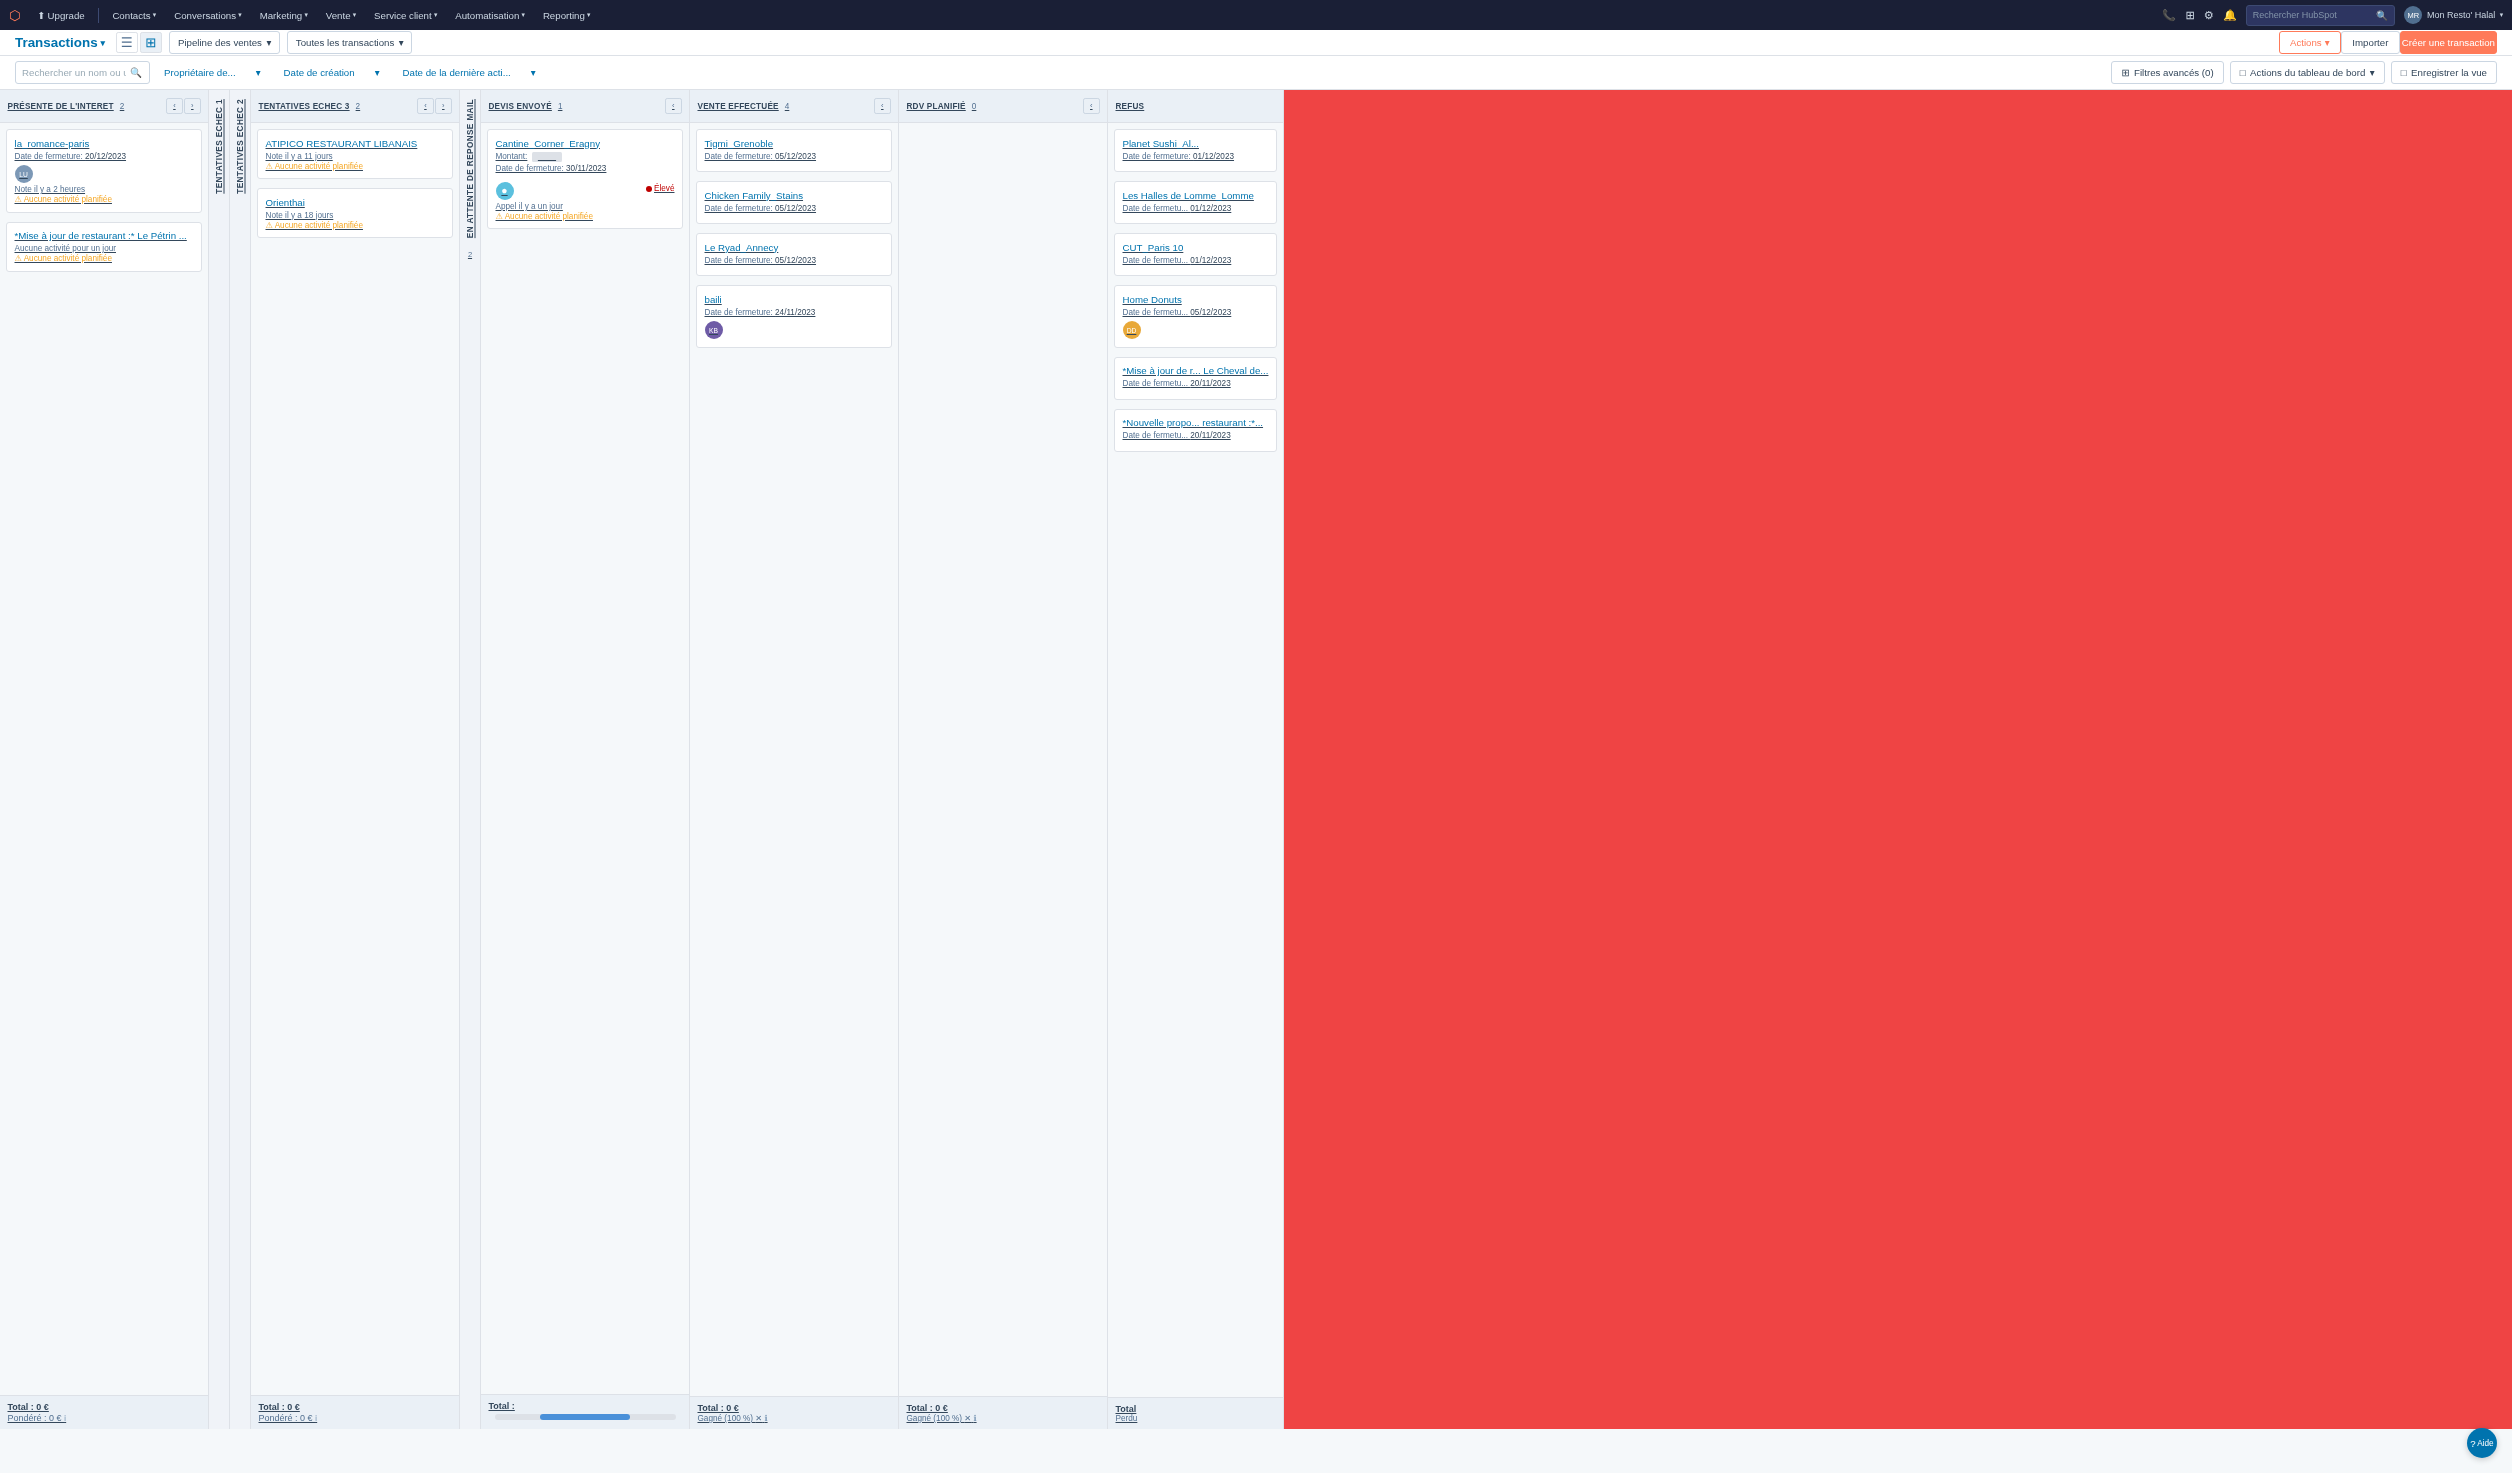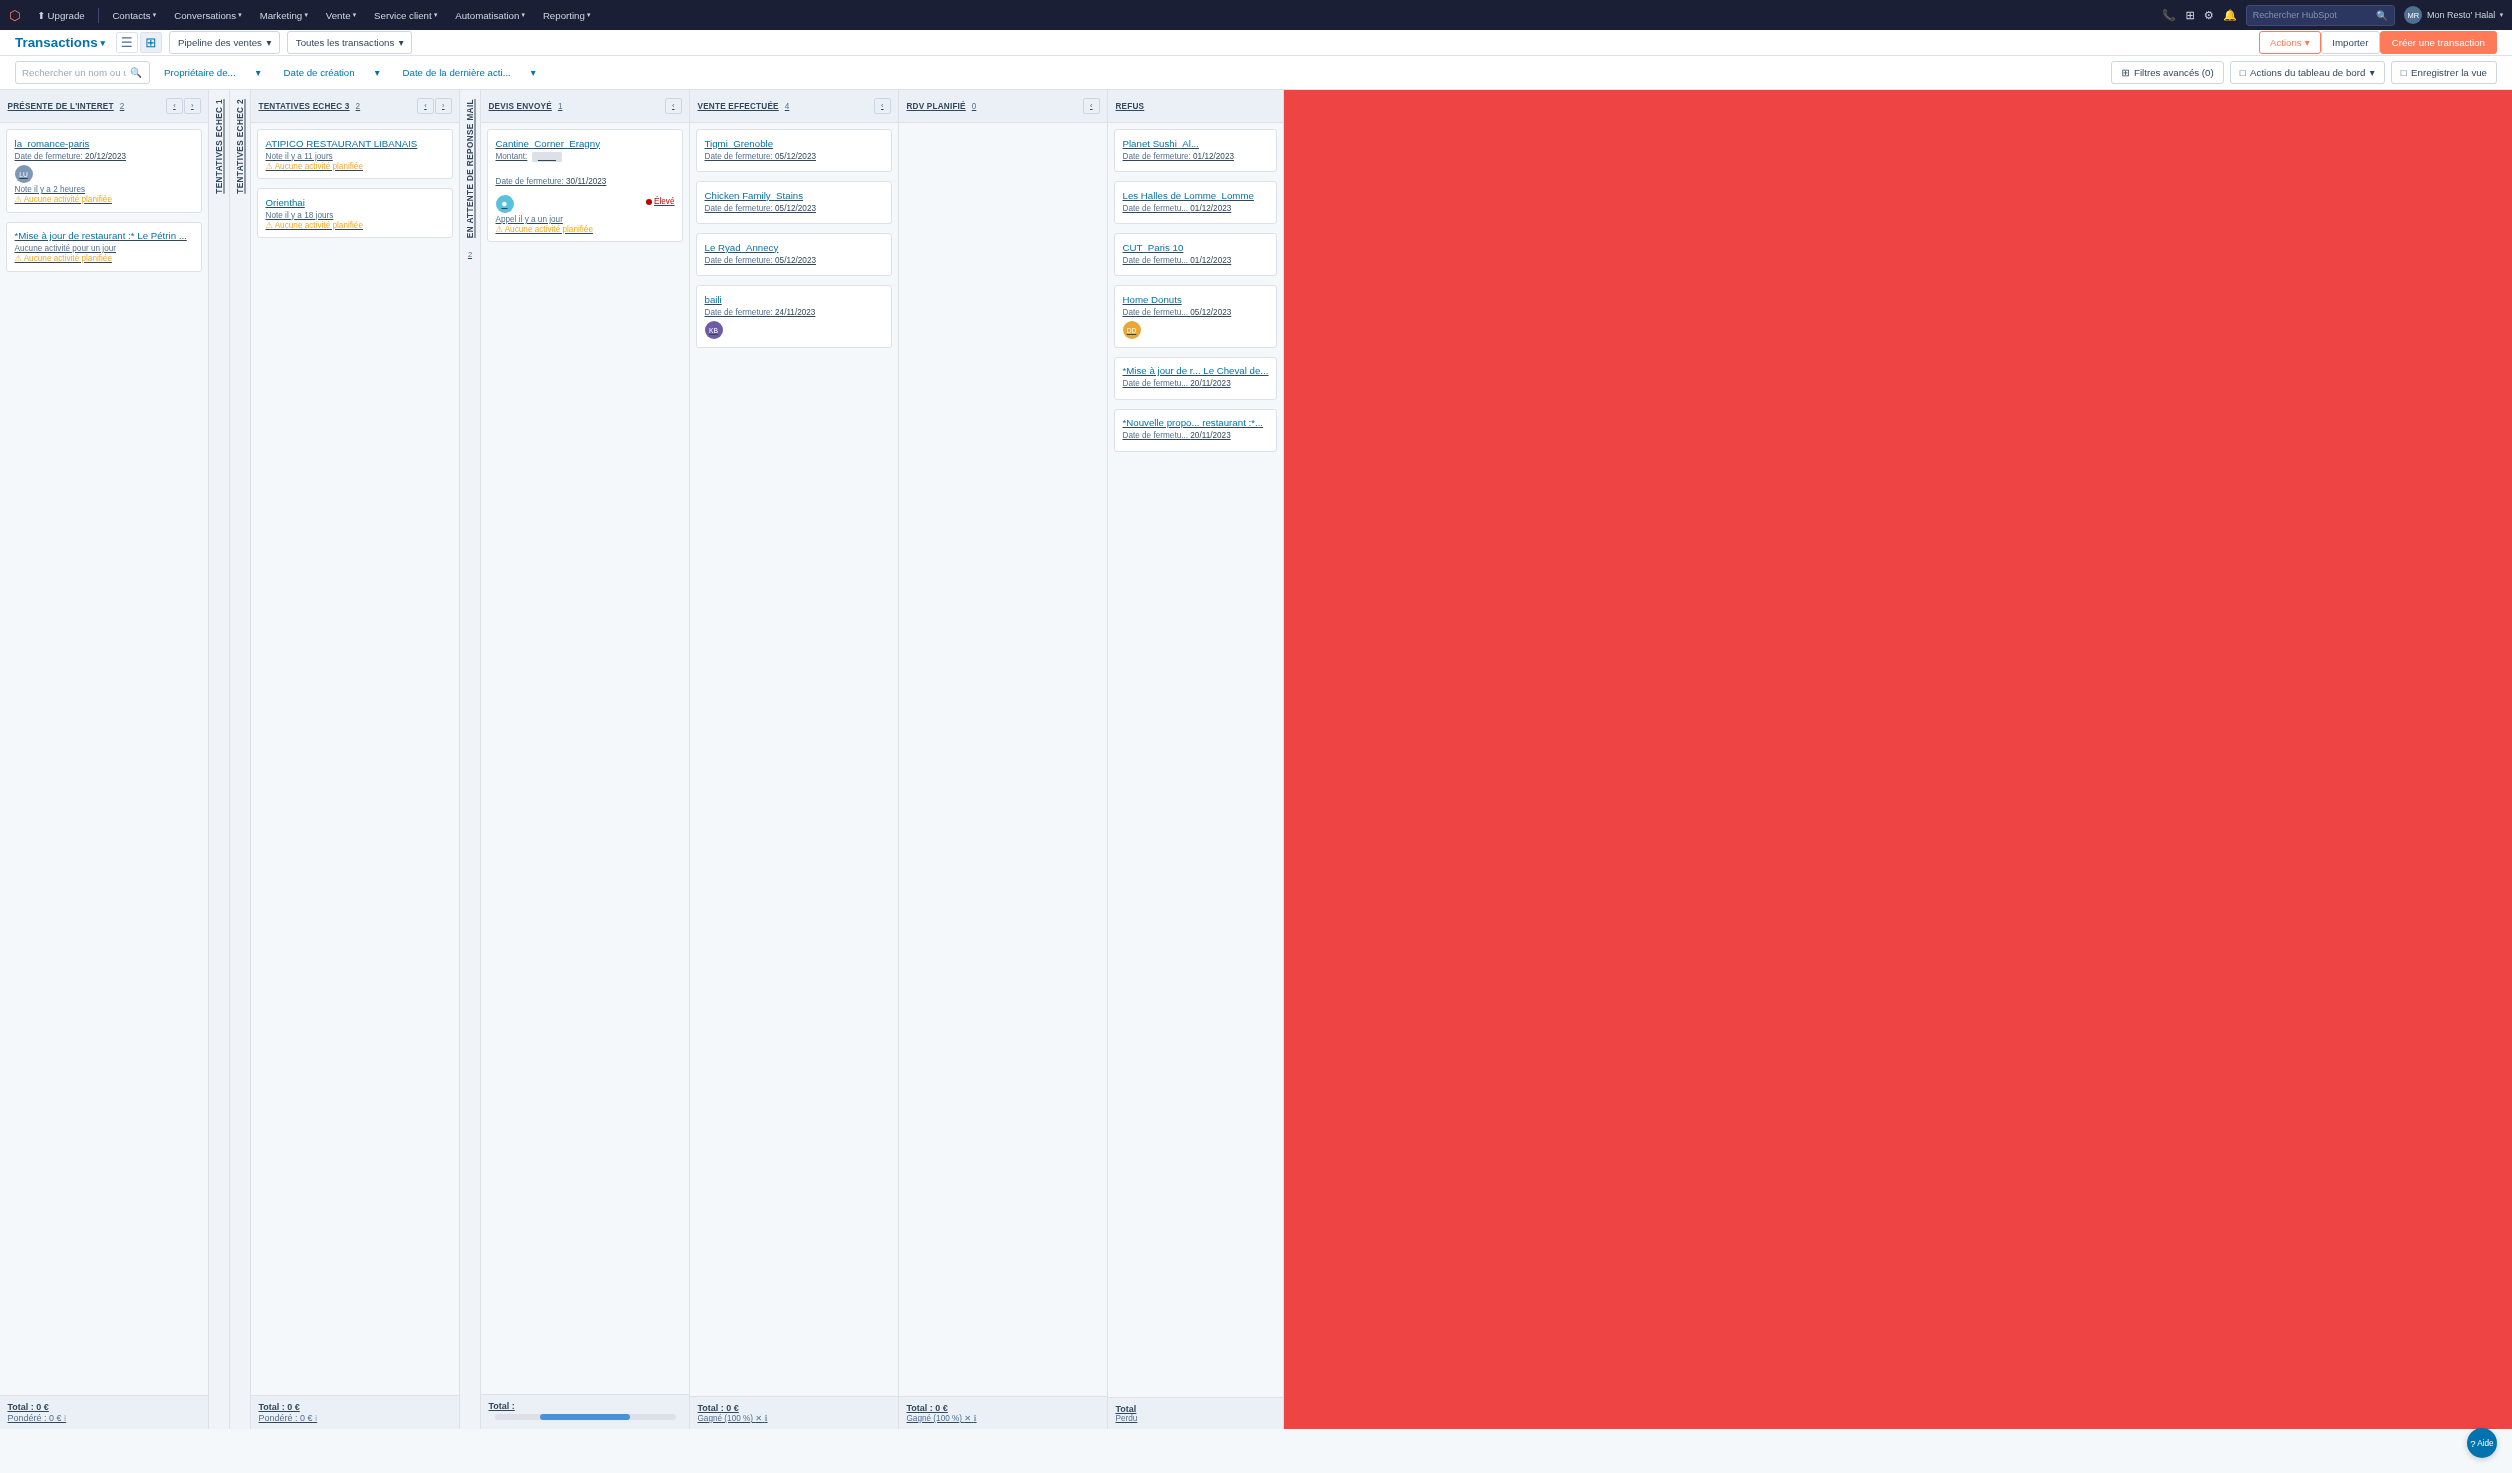--- a/index.html
+++ b/index.html
@@ -21,21 +21,21 @@
     
     .toolbar { background: #fff; border-bottom: 0.7px solid #dde1e7; display: flex; align-items: center; padding: 0 15px; height: 26px; gap: 7.5px; }
     .page-title { color: #0073ae; font-size: 13.4px; font-weight: 600; display: flex; align-items: center; gap: 3px; cursor: pointer; }
     .view-toggle { display: flex; gap: 1.5px; margin-left: 3px; }
     .view-btn { width: 22.4px; height: 21px; border: 0.7px solid #dde1e7; background: #fff; cursor: pointer; display: flex; align-items: center; justify-content: center; color: #516f90; border-radius: 2.2px; }
     .view-btn.active { background: #eaf0f6; color: #0073ae; }
     .dropdown-btn { border: 0.7px solid #cbd6e2; background: #fff; border-radius: 3px; padding: 0 7.5px; height: 22.4px; cursor: pointer; display: flex; align-items: center; gap: 4.5px; font-size: 9.7px; color: #33475b; }
     .toolbar-right { margin-left: auto; display: flex; align-items: center; }
     .btn-outline { border: 0.7px solid #cbd6e2; background: #fff; border-radius: 3px; padding: 0 10.4px; height: 22.4px; cursor: pointer; font-size: 9.7px; color: #33475b; display: flex; align-items: center; gap: 3px; }
     .btn-actions { border: 0.7px solid #ff7a59; background: #fff; border-radius: 3px; padding: 0 10.4px; height: 22.4px; cursor: pointer; font-size: 9.7px; color: #ff7a59; display: flex; align-items: center; gap: 3px; }
-    .btn-primary { background: #ff7a59; border: 0.7px solid #ff7a59; border-radius: 3px; padding: 0 11px; height: 22.4px; cursor: pointer; font-size: 9.7px; color: #fff; display: flex; align-items: center; }
+    .btn-primary { background: #ff7a59; border: 0.7px solid #ff7a59; border-radius: 3px; padding: 0 1px; height: 22.4px; cursor: pointer; font-size: 9.7px; color: #fff; display: flex; align-items: center; }
 
     
     .filter-bar { background: #fff; border-bottom: 0.7px solid #dde1e7; display: flex; align-items: center; padding: 0 15px; height: 34px; gap: 6px; }
     .search-input-wrap { display: flex; align-items: center; border: 0.7px solid #cbd6e2; border-radius: 3px; padding: 0 6px; height: 22.4px; background: #fff; gap: 4.5px; min-width: 134px; }
     .search-input-wrap input { border: none; outline: none; font-size: 9.7px; color: #33475b; width: 104px; }
     .search-input-wrap input::placeholder { color: #99aab5; }
     .filter-btn { border: 0.7px solid transparent; background: transparent; padding: 0 7.5px; height: 22.4px; cursor: pointer; font-size: 9.7px; color: #0073ae; display: flex; align-items: center; gap: 20px; }
     .filter-right { margin-left: auto; display: flex; gap: 6px; }
     .filter-advanced-btn { border: 0.7px solid #cbd6e2; background: #fff; border-radius: 3px; padding: 0 9px; height: 22.4px; cursor: pointer; font-size: 9.7px; color: #33475b; display: flex; align-items: center; gap: 4.5px; }
     .filter-board-btn { border: 0.7px solid #cbd6e2; background: #fff; border-radius: 3px; padding: 0 9px; height: 22.4px; cursor: pointer; font-size: 9.7px; color: #33475b; display: flex; align-items: center; gap: 4.5px; }
@@ -66,21 +66,21 @@
 
     
     .rotated-col { min-width: 21px; max-width: 21px; border-right: 0.7px solid #dde1e7; background: #f0f3f8; display: flex; flex-direction: column; align-items: center; overflow: hidden; }
     .rotated-label { writing-mode: vertical-rl; text-orientation: mixed; transform: rotate(180deg); font-size: 8.2px; font-weight: 600; color: #33475b; text-transform: uppercase; letter-spacing: 0.4px; padding: 9px 4.5px; white-space: nowrap; }
 
     
     .priority-badge { display: inline-flex; align-items: center; gap: 2.2px; font-size: 8.2px; color: #bf0000; }
     .priority-dot { width: 6px; height: 6px; border-radius: 50%; background: #bf0000; }
 
     
-    .montant-row { display: flex; align-items: center; gap: 4.5px; margin-bottom: 15px; }
+    .montant-row { display: flex; align-items: center; gap: 4.5px; margin-bottom: 2px; }
     .montant-label { font-size: 8.2px; color: #516f90; }
     .montant-value { background: #dde1e7; border-radius: 1.5px; padding: 0.7px 6px; font-size: 8.2px; color: #33475b; }
 
     .help-btn { position: fixed; bottom: 15px; right: 15px; background: #0073ae; border-radius: 50%; width: 30px; height: 30px; display: flex; align-items: center; justify-content: center; color: #fff; font-size: 9.7px; cursor: pointer; box-shadow: 0 1.5px 6px rgba(0,0,0,0.2); }
     .devis-scroll { height: 6px; background: #dde1e7; margin: 3px 6px; border-radius: 3px; position: relative; }
     .devis-scroll-thumb { width: 50%; height: 6px; background: #4a90d9; border-radius: 3px; position: absolute; left: 25%; }
 
     .info-icon { font-size: 8.2px; color: #7c98b6; cursor: pointer; }
 
     .refus-col { min-width: 149px; border-right: 0.7px solid #dde1e7; background: #f5f8fa; display: flex; flex-direction: column; }

